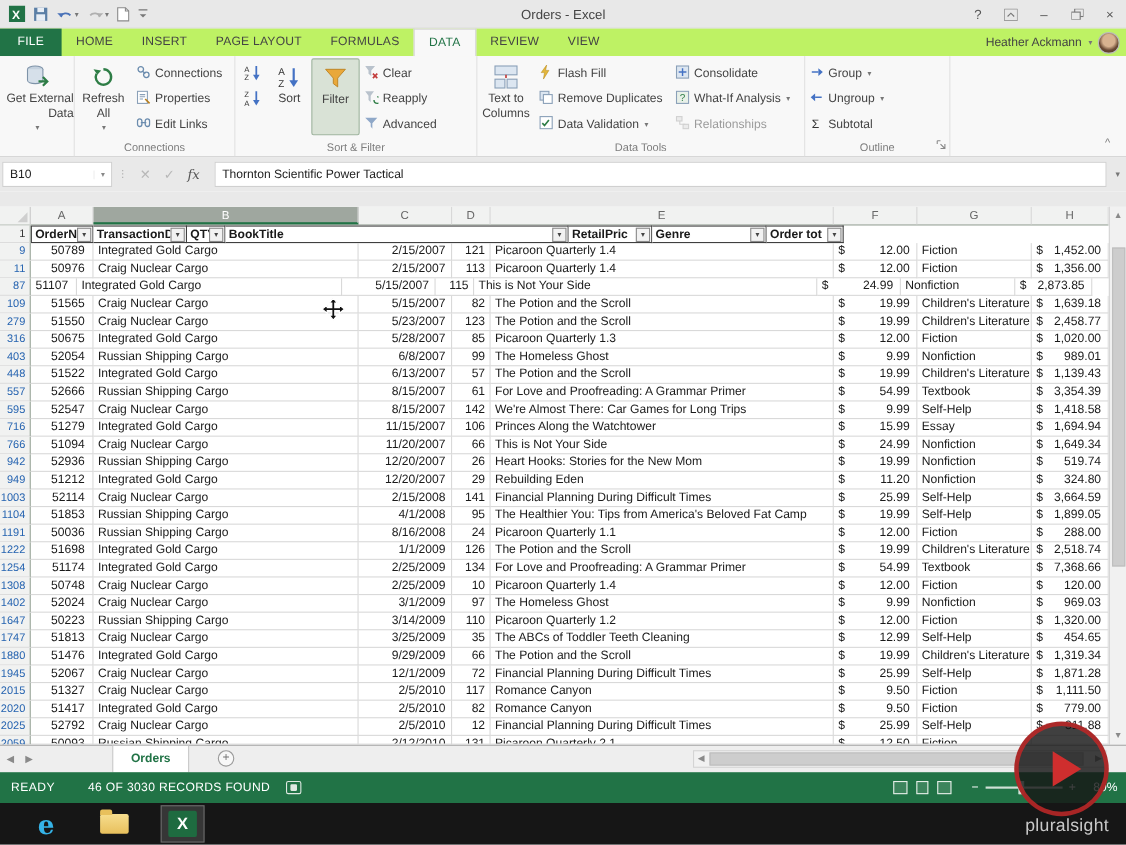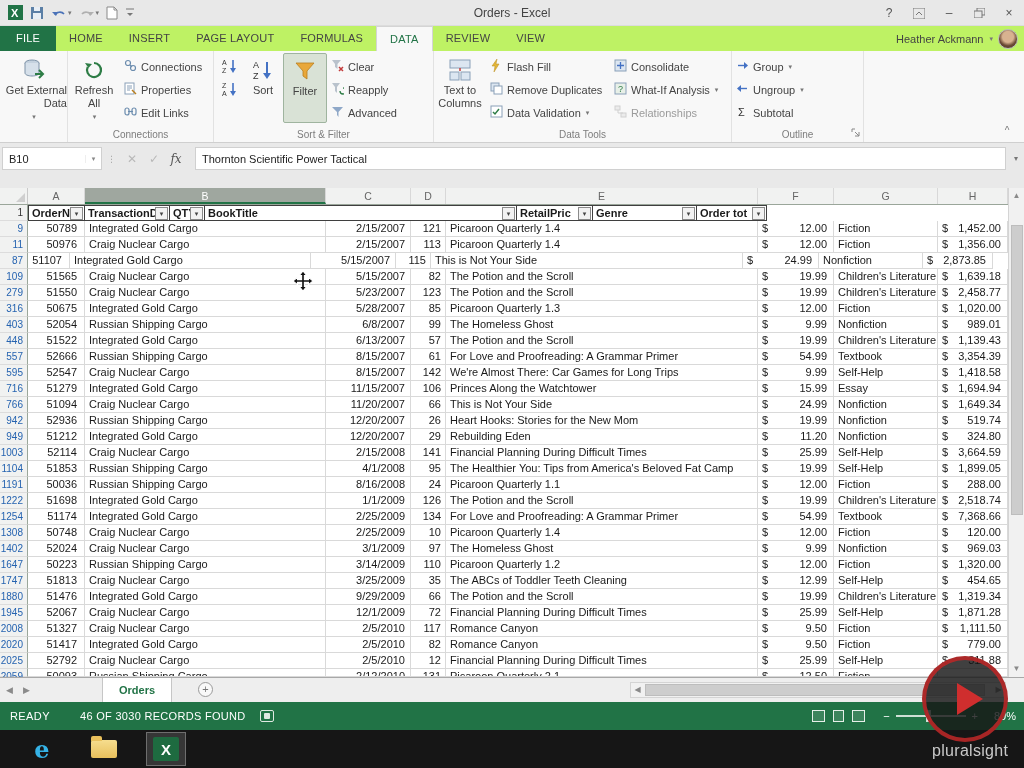--- a/index.html
+++ b/index.html
@@ -912,21 +912,21 @@
             <span class="cur">$</span>
             <span class="amt">25.99</span>
           </div>
           <div class="cell c-genre" style="width: 104px;">Self-Help</div>
           <div class="cell c-total money" style="width: 70px;">
             <span class="cur">$</span>
             <span class="amt">1,871.28</span>
           </div>
         </div>
         <div class="grid-row">
-          <div class="gutter-cell">2008</div>
+          <div class="gutter-cell">2015</div>
           <div class="cell c-order" style="width: 57px;">51327</div>
           <div class="cell c-company" style="width: 241px;">Craig Nuclear Cargo</div>
           <div class="cell c-date" style="width: 85px;">2/5/2010</div>
           <div class="cell c-qty" style="width: 35px;">117</div>
           <div class="cell c-title" style="width: 312px;">Romance Canyon</div>
           <div class="cell c-price money" style="width: 76px;">
             <span class="cur">$</span>
             <span class="amt">9.50</span>
           </div>
           <div class="cell c-genre" style="width: 104px;">Fiction</div>

